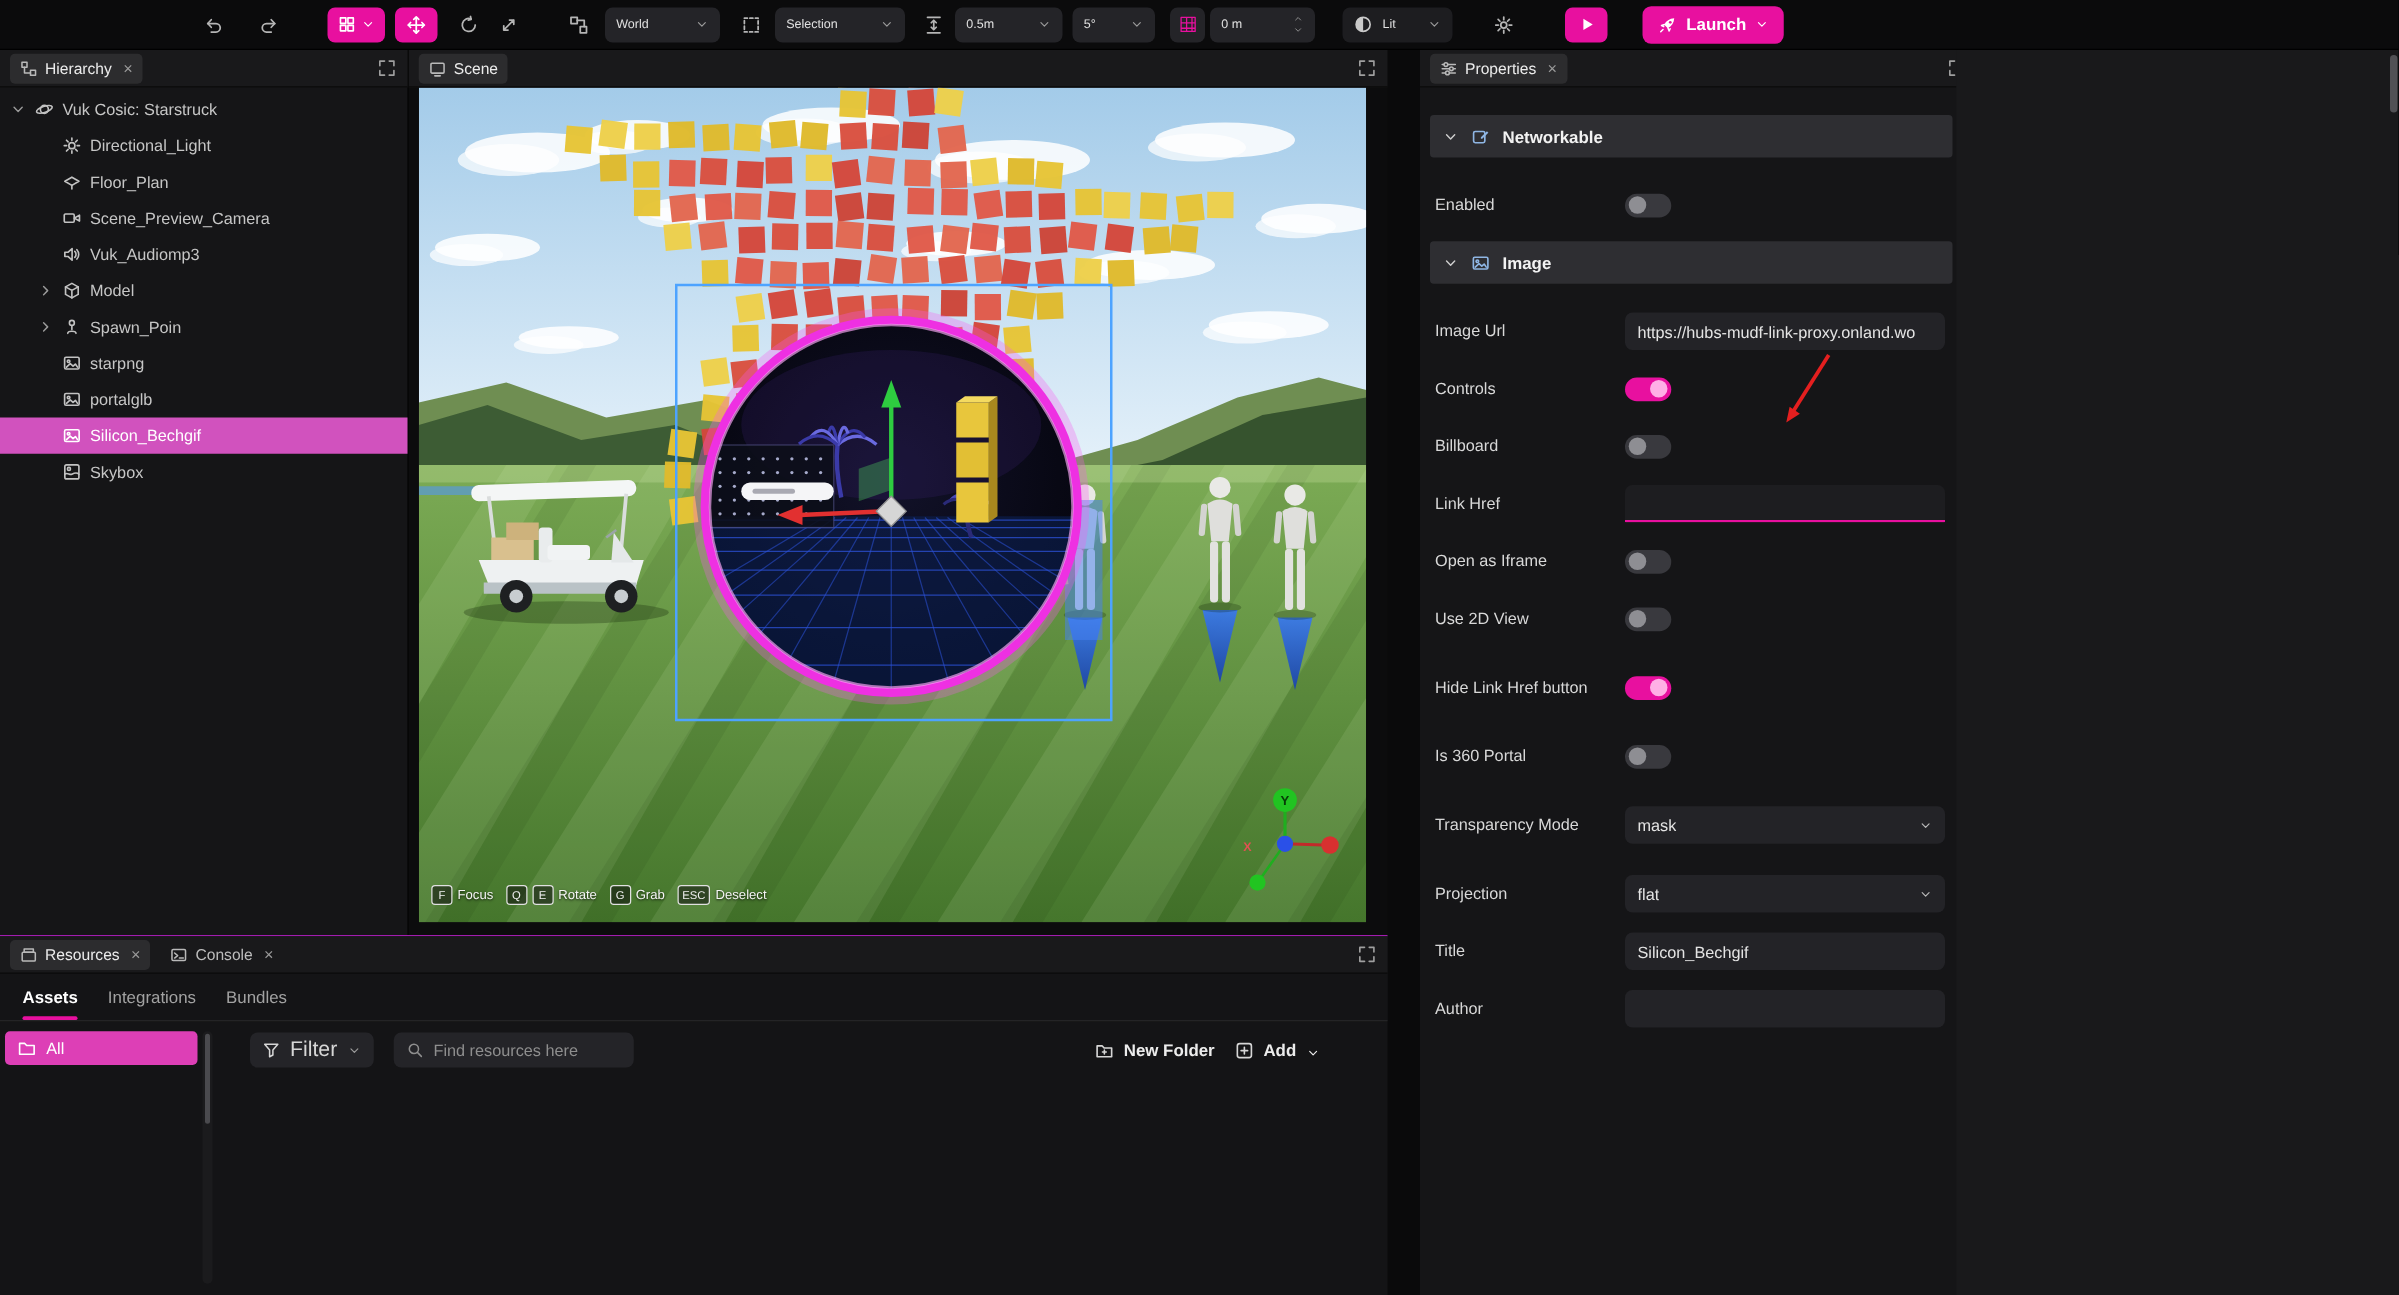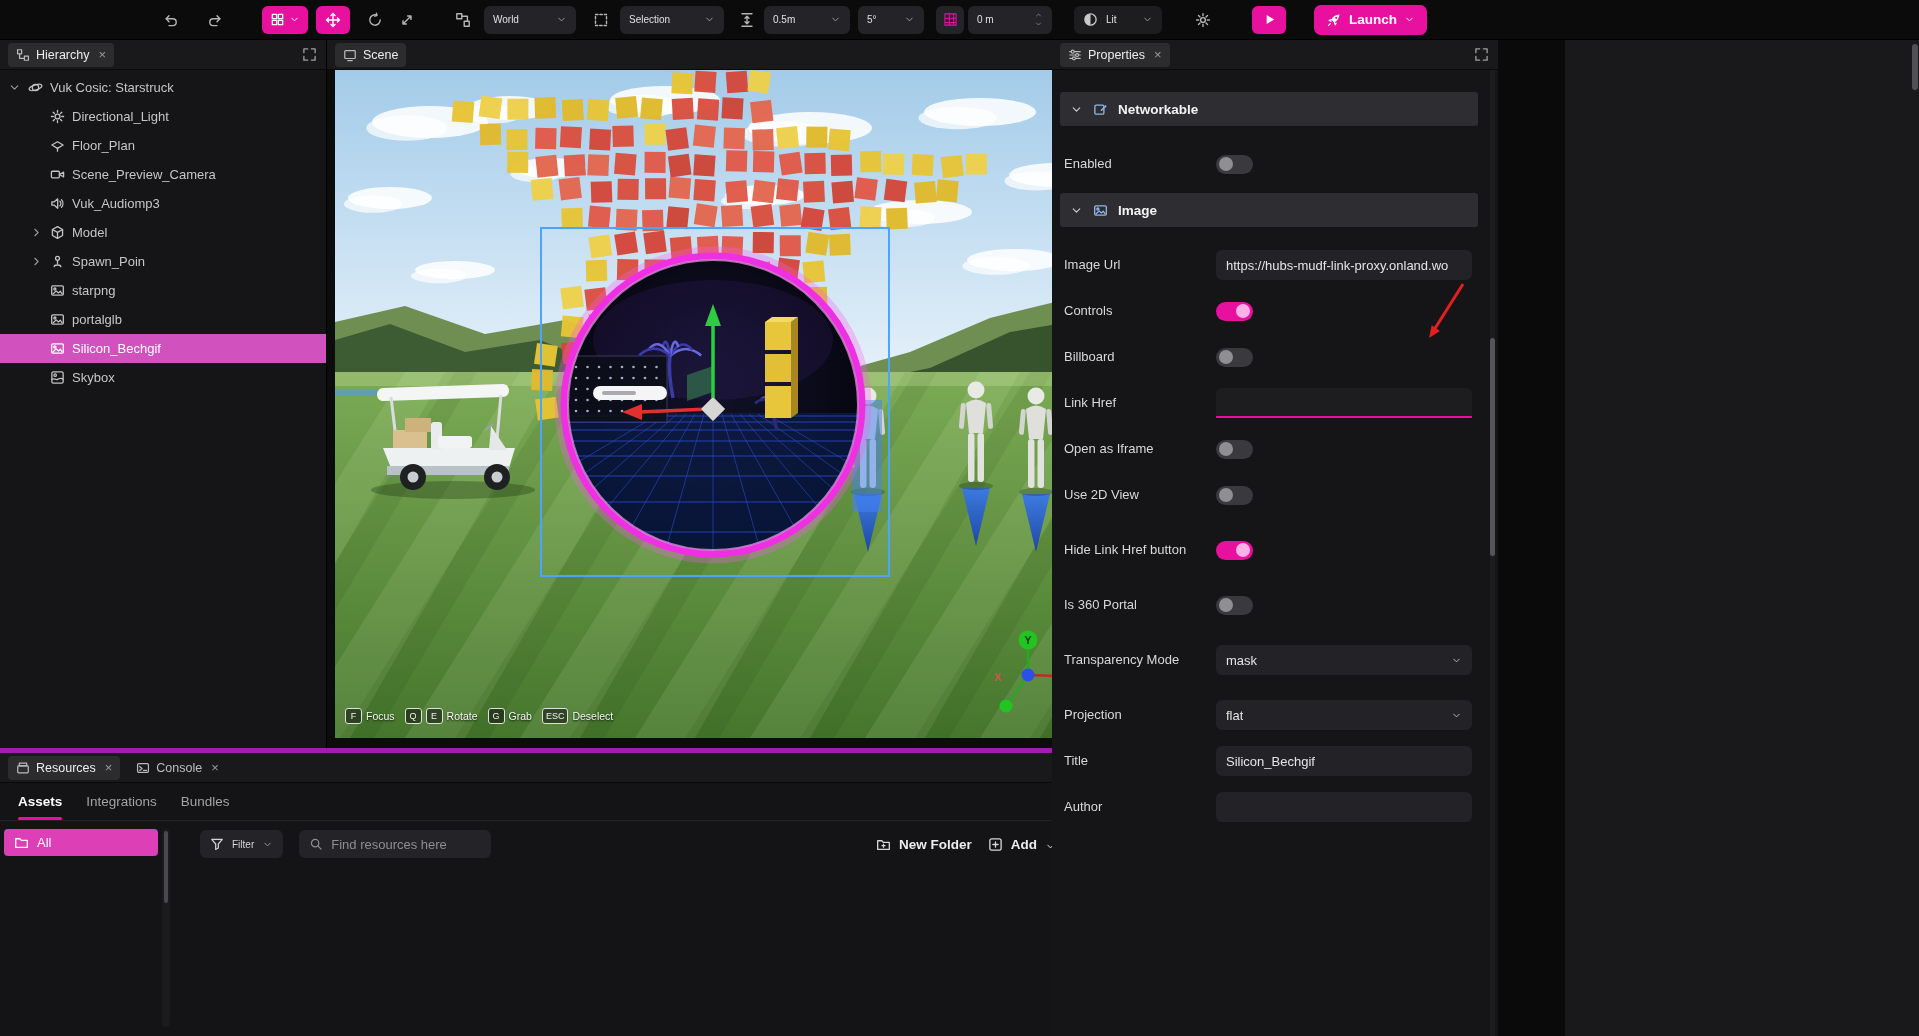--- a/index.html
+++ b/index.html
@@ -17,22 +17,22 @@
 .tb-gridbtn{width:28px;height:28px;background:#242428;border-radius:6px;color:var(--accent,#e8109f);display:flex;align-items:center;justify-content:center;border:none;cursor:pointer}
 .tb-dd{height:28px;background:#242428;border-radius:6px;display:flex;align-items:center;gap:8px;padding:0 9px;font-size:10px;color:#e0e0e0;cursor:pointer}
 .tb-dd .chev{margin-left:auto;color:#9a9a9a}
 .spin-col{display:flex;flex-direction:column;gap:1px;margin-left:auto;color:#9a9a9a}
 .tb-launch{border:none;background:var(--accent,#e8109f);height:30px;border-radius:7px;display:flex;align-items:center;gap:7px;color:#fff;font-size:13.5px;font-weight:700;padding:0 12px;cursor:pointer}
 
 
 .panel{position:absolute;background:#151517}
 #hierarchy-panel{left:0;top:40px;width:327px;height:708px;border-right:1px solid #000}
 #scene-panel{left:327px;top:40px;width:783px;height:708px;background:#0c0c0d}
-#resources-panel{left:0;top:748px;width:1110px;height:288px;background:#141416;border-top:5px solid #a21caf}
-#properties-panel{left:1052px;top:40px;width:446px;height:996px;background:#151517}
+#resources-panel{left:0;top:748px;width:1110px;height:288px;background:#141416;border-top:1px solid #a21caf}
+#properties-panel{left:1136px;top:40px;width:446px;height:996px;background:#151517}
 #right-void{position:absolute;left:1565px;top:40px;width:354px;height:996px;background:#19191b}
 #edge-scroll{position:absolute;right:1px;top:44px;width:6px;height:46px;background:#6a6a6e;border-radius:3px;opacity:.7;z-index:7}
 
 .tabbar{height:30px;background:#19191b;display:flex;align-items:center;position:relative;border-bottom:1px solid #0a0a0a}
 .tab{display:flex;align-items:center;gap:6px;height:24px;margin-left:8px;padding:0 8px;border-radius:4px;font-size:12.5px;color:#bdbdbd;cursor:pointer}
 .tab.active{background:#2c2c2e;color:#ececec}
 .tab .tab-icon{color:#b9b9b9}
 .tab .close{color:#9a9a9a;font-size:13px;margin-left:3px;line-height:1;cursor:pointer}
 .panel-expand{position:absolute;right:9px;top:7px;width:15px;height:15px;color:#9f9f9f;cursor:pointer}
 
@@ -58,21 +58,21 @@
 .subtab.active::after{content:"";position:absolute;left:0;right:0;bottom:0;height:3px;background:var(--accent,#e8109f);border-radius:2px}
 .res-body{display:flex;height:calc(100% - 69px)}
 .res-folders{width:162px;padding:8px 4px 0 4px}
 .folder-chip{height:27px;border-radius:4px;display:flex;align-items:center;gap:8px;padding:0 10px;font-size:13px;color:#fff;cursor:pointer}
 .folder-chip.selected{background:var(--folder-selected,#dd3fb6)}
 .folder-chip .i15{color:#fff}
 .res-vscroll{width:8px;position:relative;background:#1b1b1d;border-radius:4px;margin:8px 0}
 .res-vscroll .thumb{position:absolute;top:2px;left:2px;width:4px;height:72px;background:#4a4a4e;border-radius:2px}
 .res-main{flex:1}
 .res-toolbar{height:46px;display:flex;align-items:center;gap:16px;padding:0 14px 0 30px}
-.res-filter{height:28px;display:flex;align-items:center;gap:8px;padding:0 10px;background:#242428;border-radius:6px;font-size:10px;color:#d6d6d6;cursor:pointer}
+.res-filter{height:28px;display:flex;align-items:center;gap:8px;padding:0 10px;background:#242428;border-radius:6px;font-size:17px;color:#d6d6d6;cursor:pointer}
 .res-filter .chev{color:#9a9a9a}
 .res-search{width:192px;height:28px;display:flex;align-items:center;gap:8px;padding:0 10px;background:#242428;border-radius:6px;font-size:13px;color:#8e8e8e;cursor:text}
 .res-act{display:flex;align-items:flex-end;gap:8px;font-size:13.5px;font-weight:600;color:#ececec;cursor:pointer;background:none;border:none}
 .res-act .i15{color:#d6d6d6}
 
 
 #prop-rows{padding-top:16px}
 .prop-section{height:34px;background:#2e2e32;border-radius:3px;margin:6px 20px 15px 8px;display:flex;align-items:center;gap:10px;padding:0 10px;font-size:13.5px;font-weight:700;color:#f2f2f2;cursor:pointer}
 .prop-section .chev{width:13px;height:13px;color:#cfcfcf}
 .prop-section .sec-icon{width:15px;height:15px;color:#8fb6e4}

